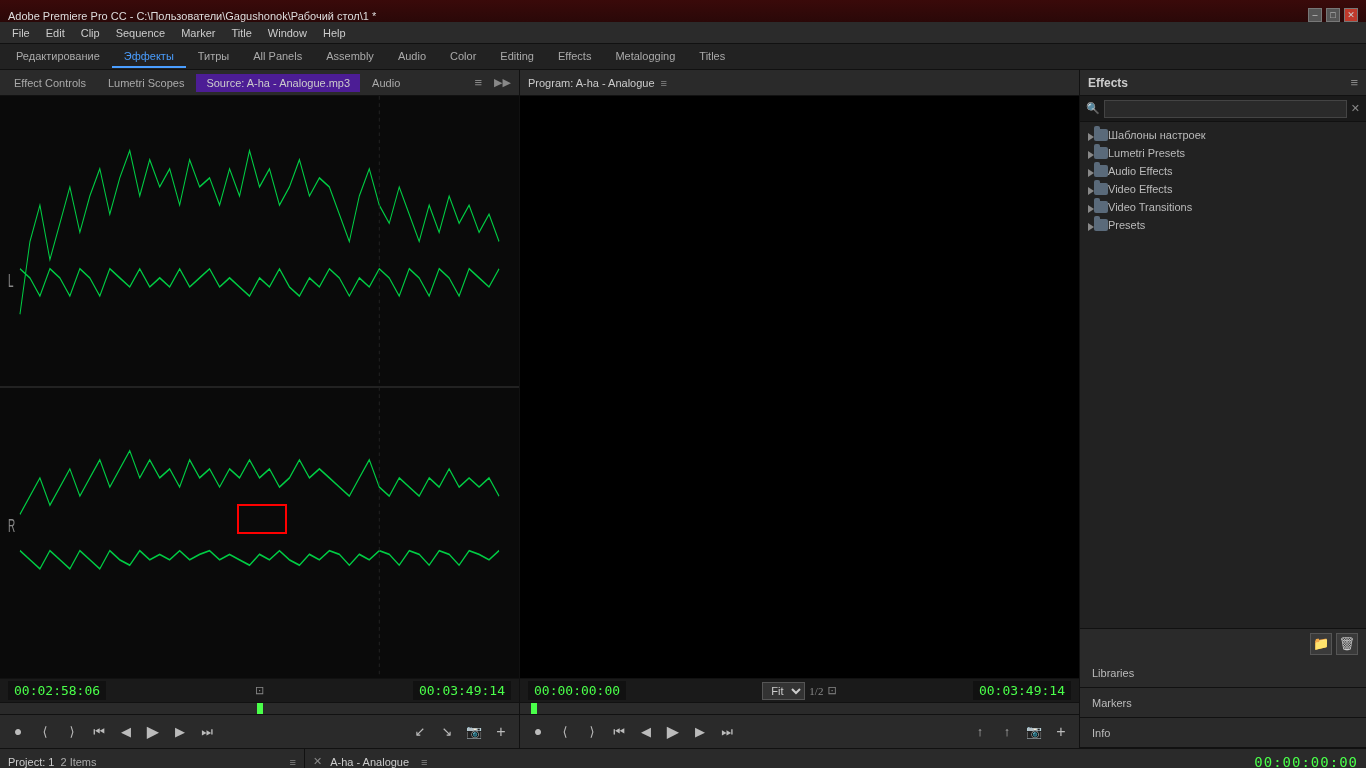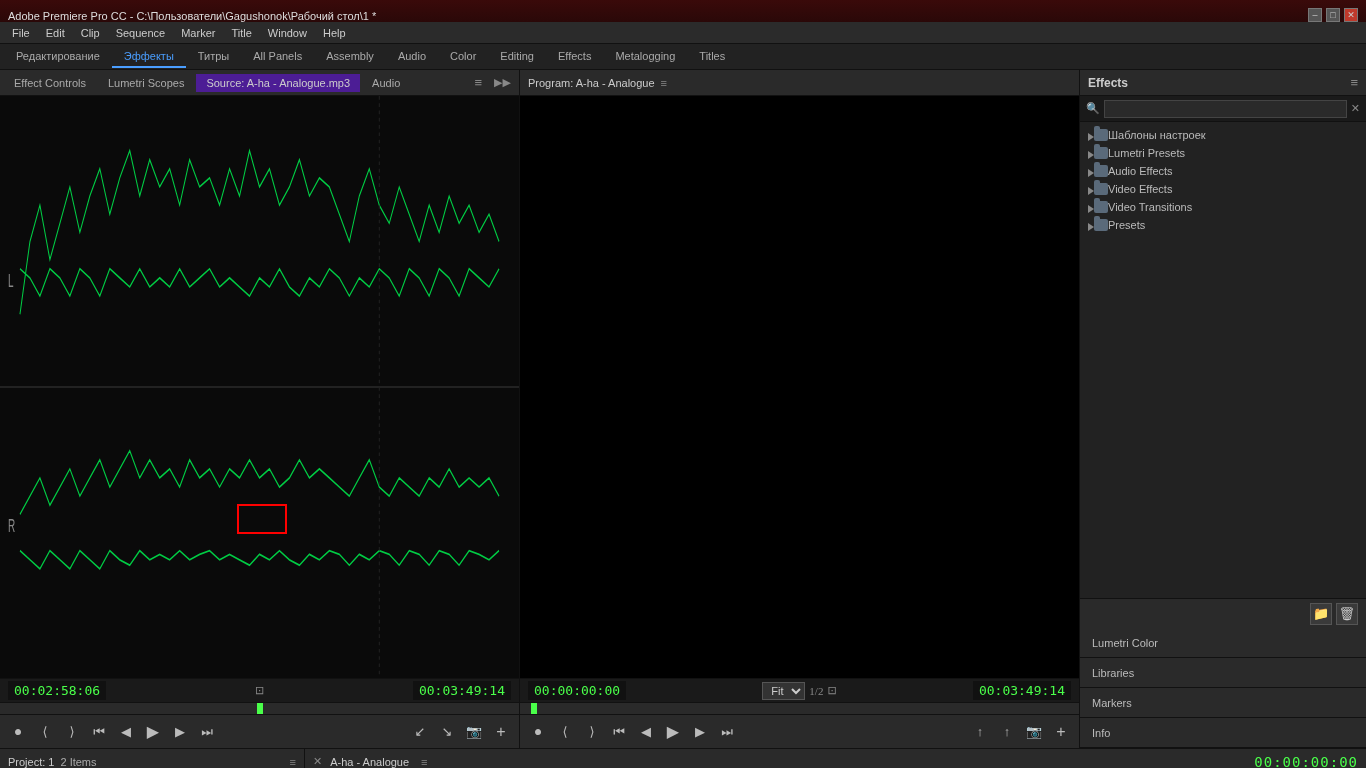--- a/index.html
+++ b/index.html
@@ -580,23 +580,20 @@
         <span>Presets</span>
       </div>
     </div>
 
     <div class="effects-footer">
       <div class="effects-footer-btn">📁</div>
       <div class="effects-footer-btn">🗑</div>
     </div>
 
     <div class="side-panel-item">
-      <span>Lumetri Color</span>
-    </div>
-    <div class="side-panel-item">
       <span>Libraries</span>
     </div>
     <div class="side-panel-item">
       <span>Markers</span>
     </div>
     <div class="side-panel-item">
       <span>Info</span>
     </div>
   </div>
 

